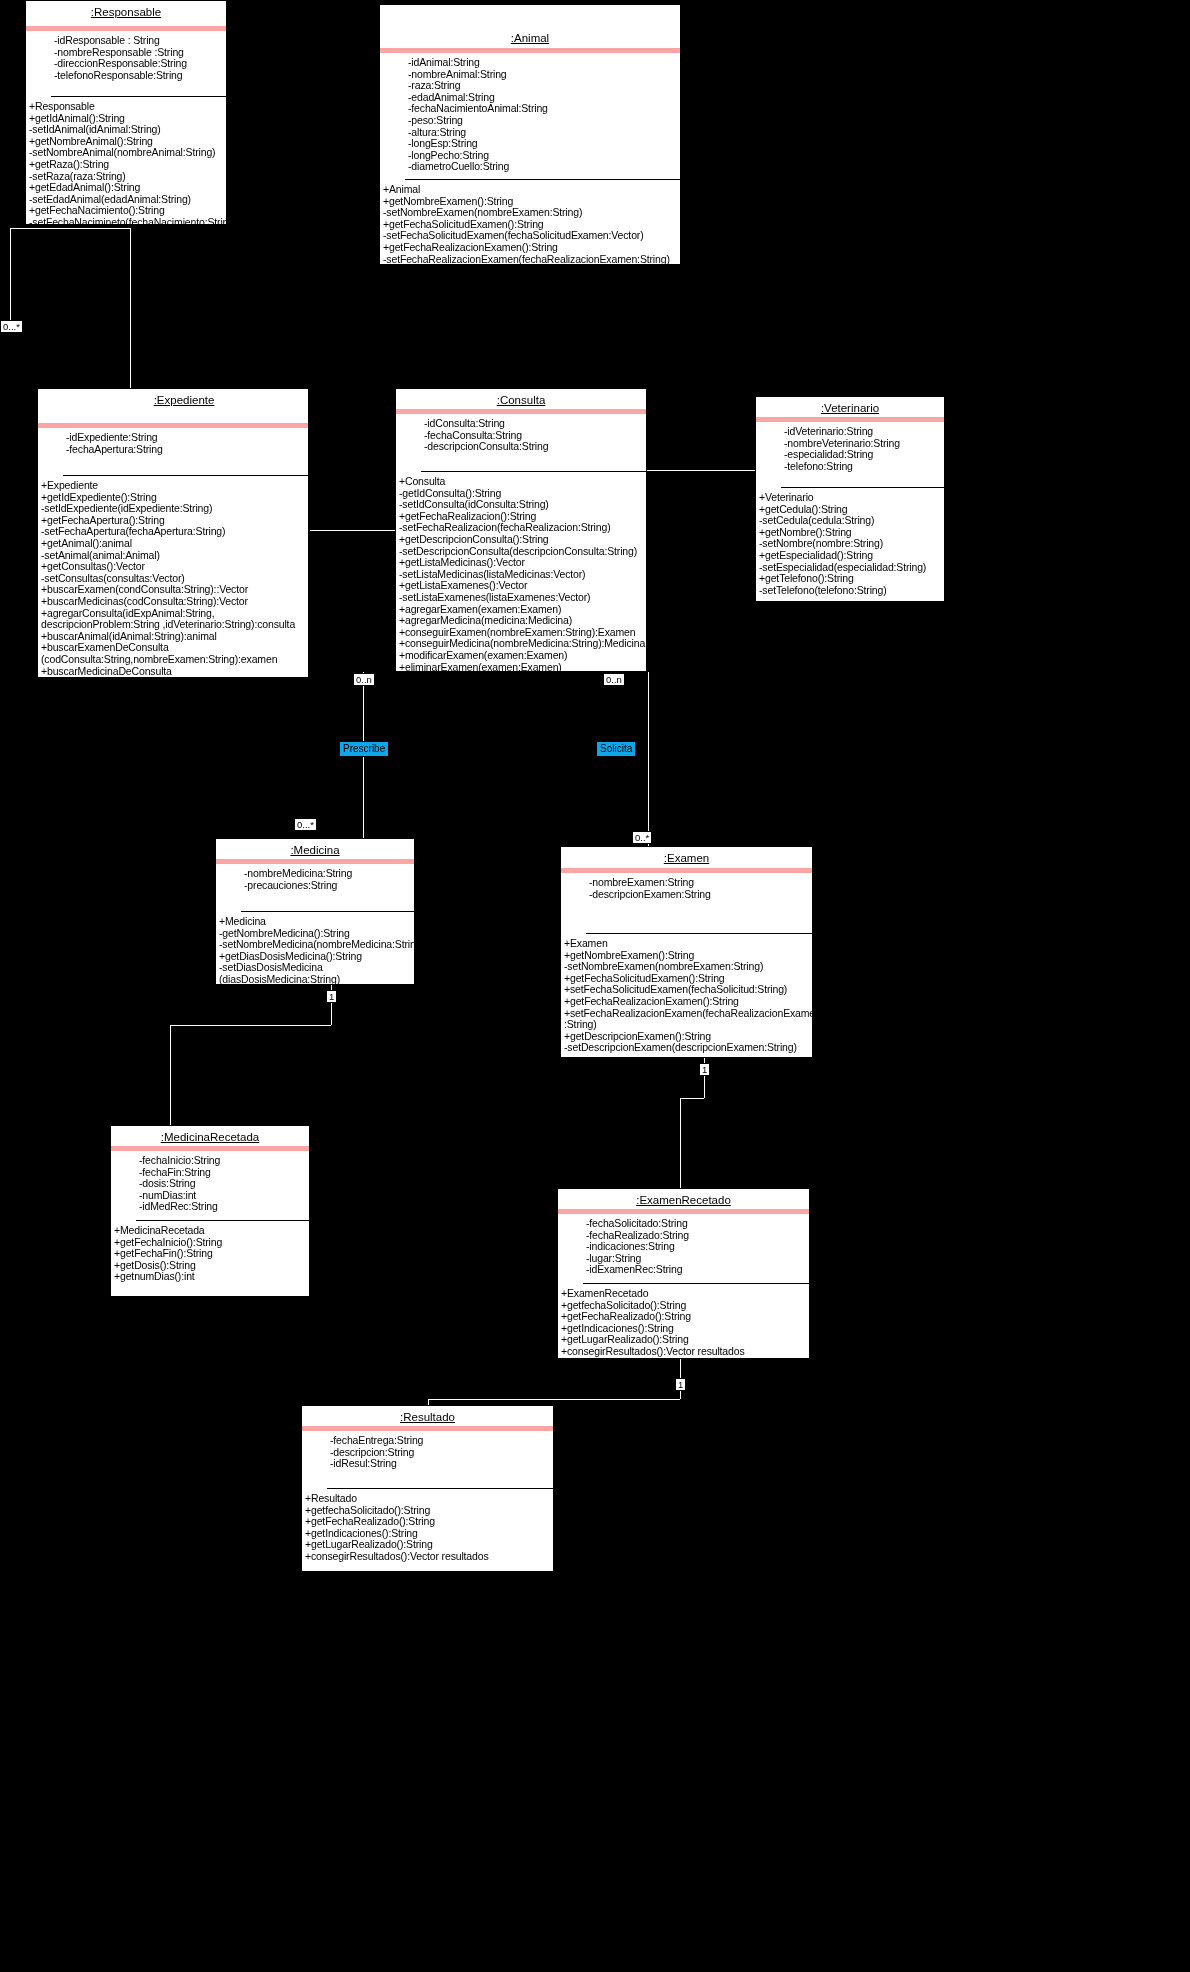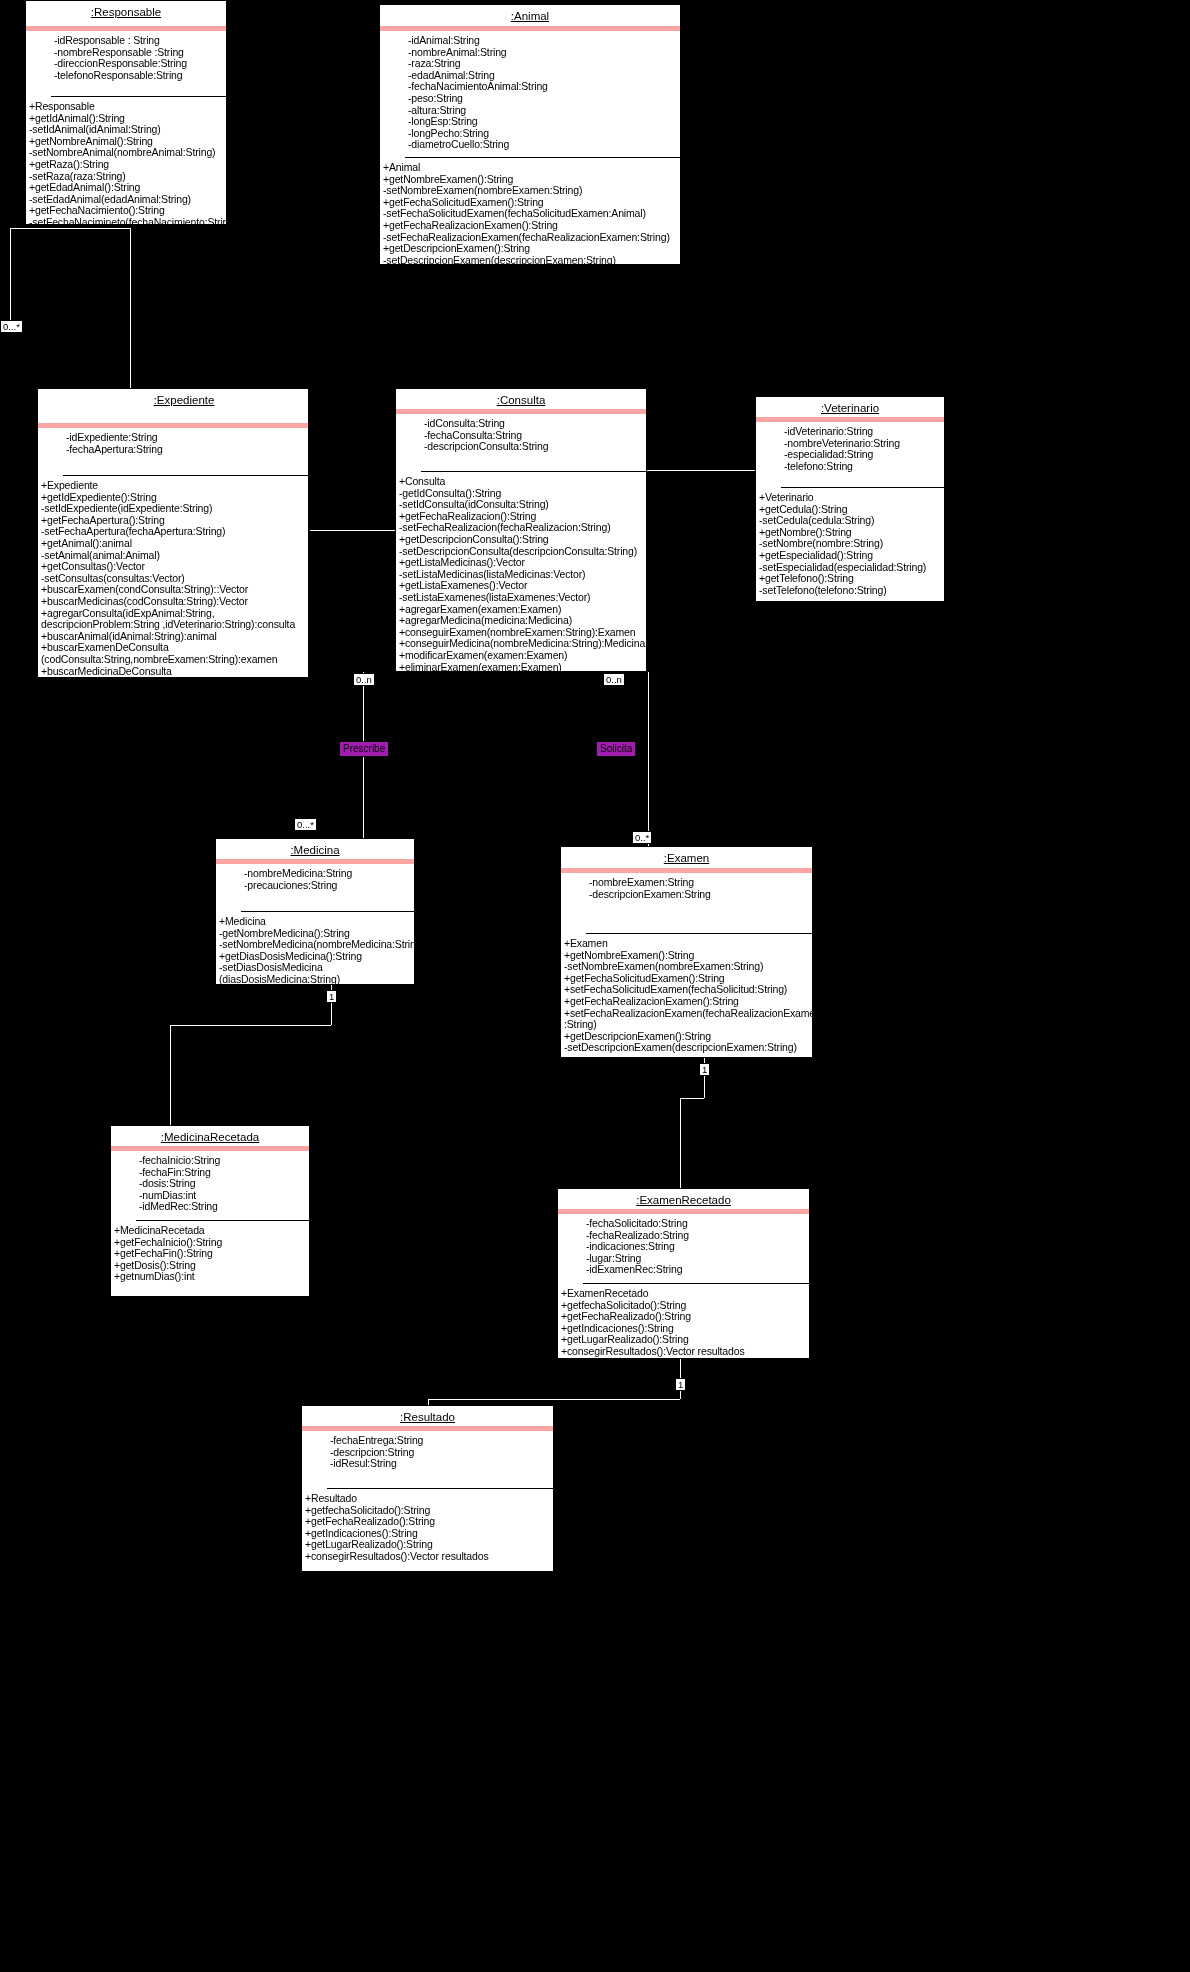--- a/index.html
+++ b/index.html
@@ -71,21 +71,21 @@
     color: #000000;
     font-size: 9.5px;
     line-height: 11px;
     padding: 0px 2px;
     border: 1px solid #000000;
     white-space: nowrap;
     box-sizing: border-box;
   }
   .assoc-label {
     position: absolute;
-    background: #a21caf;
+    background: #0ea5e9;
     color: #000000;
     font-size: 10px;
     line-height: 12px;
     padding: 1px 3px;
     border: 1px solid #000000;
     white-space: nowrap;
     box-sizing: border-box;
   }
 </style>
 </head>
@@ -147,41 +147,41 @@
       <div class="uml-line">+getRaza():String</div>
       <div class="uml-line">-setRaza(raza:String)</div>
       <div class="uml-line">+getEdadAnimal():String</div>
       <div class="uml-line">-setEdadAnimal(edadAnimal:String)</div>
       <div class="uml-line">+getFechaNacimiento():String</div>
       <div class="uml-line">-setFechaNacimineto(fechaNacimiento:String</div>
     </div>
   </div>
 
   <div class="uml-class" style="left:379px; top:4px; width:302px; height:261px;">
-    <div class="uml-name" style="height:26px;">
+    <div class="uml-name" style="height:26px;margin-top:22px;">
       <span>:Animal</span>
     </div>
     <div class="uml-attrs" style="height:127px;">
       <div class="uml-line">-idAnimal:String</div>
       <div class="uml-line">-nombreAnimal:String</div>
       <div class="uml-line">-raza:String</div>
       <div class="uml-line">-edadAnimal:String</div>
       <div class="uml-line">-fechaNacimientoAnimal:String</div>
       <div class="uml-line">-peso:String</div>
       <div class="uml-line">-altura:String</div>
       <div class="uml-line">-longEsp:String</div>
       <div class="uml-line">-longPecho:String</div>
       <div class="uml-line">-diametroCuello:String</div>
     </div>
     <div class="uml-ops">
       <div class="uml-line">+Animal</div>
       <div class="uml-line">+getNombreExamen():String</div>
       <div class="uml-line">-setNombreExamen(nombreExamen:String)</div>
       <div class="uml-line">+getFechaSolicitudExamen():String</div>
-      <div class="uml-line">-setFechaSolicitudExamen(fechaSolicitudExamen:Animal)</div>
+      <div class="uml-line">-setFechaSolicitudExamen(fechaSolicitudExamen:Vector)</div>
       <div class="uml-line">+getFechaRealizacionExamen():String</div>
       <div class="uml-line">-setFechaRealizacionExamen(fechaRealizacionExamen:String)</div>
       <div class="uml-line">+getDescripcionExamen():String</div>
       <div class="uml-line">-setDescripcionExamen(descripcionExamen:String)</div>
     </div>
   </div>
 
   <div class="uml-class" style="left:37px; top:388px; width:272px; height:290px;">
     <div class="uml-name" style="height:39px;padding-left:26px;">
       <span>:Expediente</span>

